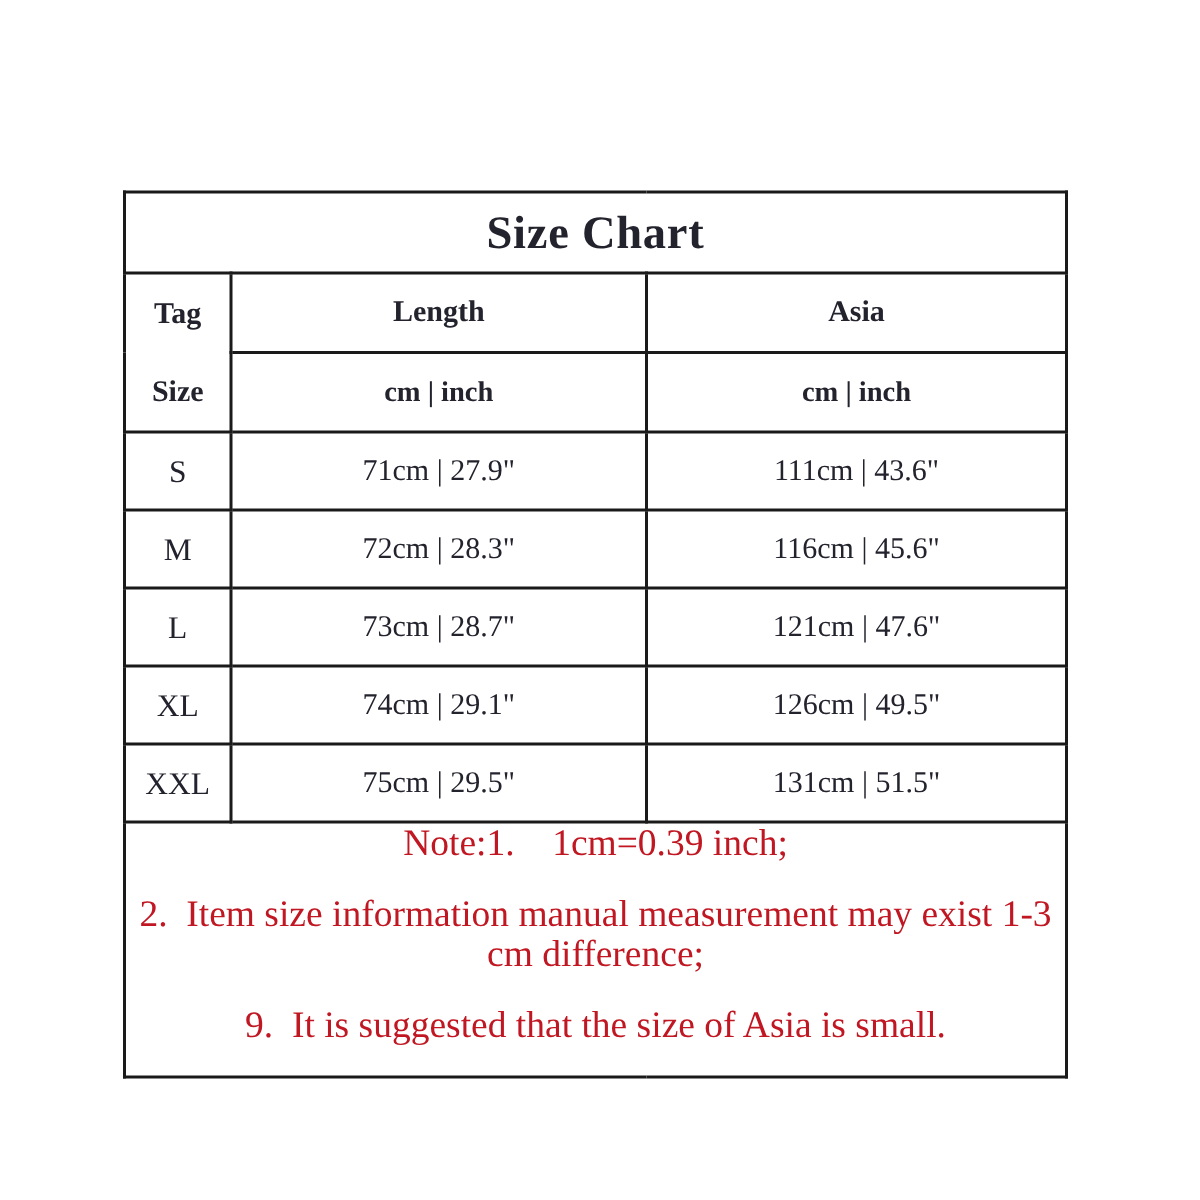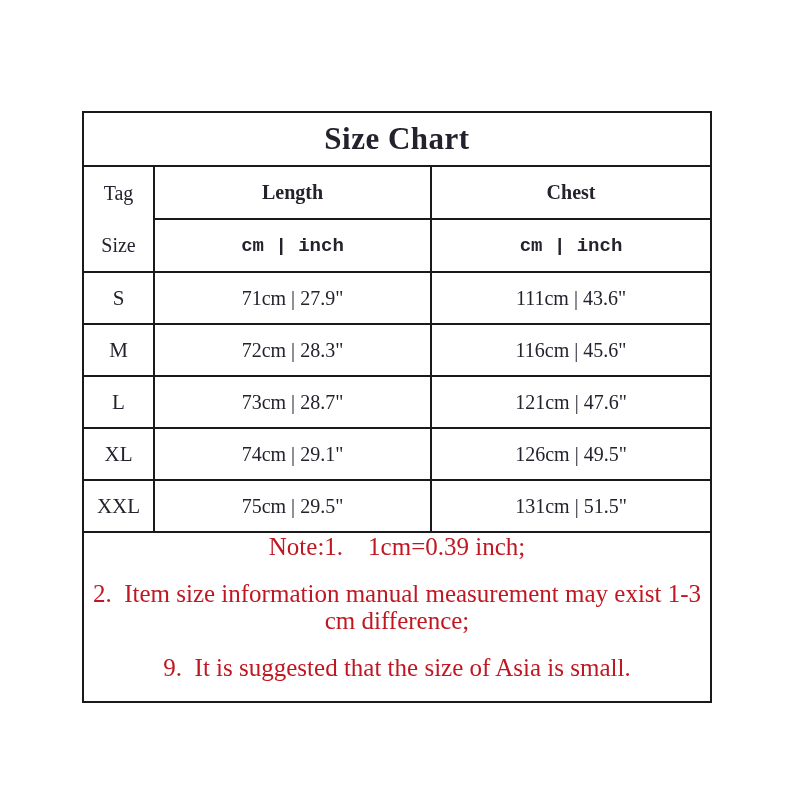--- a/index.html
+++ b/index.html
@@ -13,59 +13,58 @@
   #canvas {
     position: relative;
     width: 800px;
     height: 800px;
     background: #ffffff;
     overflow: hidden;
   }
   table.size-chart {
     position: absolute;
     left: 82px;
-    top: 111px;
+    top: 127px;
     width: 628px;
     border-collapse: collapse;
     table-layout: fixed;
   }
   table.size-chart td {
     border: 2px solid var(--border-color, #1a1a1a);
     text-align: center;
     vertical-align: middle;
     padding: 0;
     color: #23232e;
   }
   td.title-cell {
     height: 52px;
     font-size: 31px;
     font-weight: bold;
     color: #000000;
     letter-spacing: 0.5px;
   }
   td.tag-cell {
-    font-weight: normal;
+    font-weight: bold;
     font-size: 20px;
     color: #0d0d14;
     line-height: 52px;
     margin-top: 20px;
   }
   td.measure-head {
     height: 49px;
     font-weight: bold;
     font-size: 20px;
     color: #0d0d14;
     border-radius: 20px;
   }
   td.unit-cell {
     height: 49px;
     font-weight: bold;
     font-size: 19px;
     color: #0d0d14;
-    font-family: Liberation Mono, monospace;
   }
   td.size-cell {
     height: 50px;
     font-size: 21px;
     color: #14141d;
   }
   td.value-cell {
     font-size: 20px;
     color: #26262e;
   }
@@ -96,21 +95,21 @@
     <tbody>
       <tr>
         <td class="title-cell" colspan="3">Size Chart</td>
       </tr>
       <tr>
         <td class="tag-cell" rowspan="2">
           <span>Tag</span><br>
           <span>Size</span>
         </td>
         <td class="measure-head">Length</td>
-        <td class="measure-head">Chest</td>
+        <td class="measure-head">Asia</td>
       </tr>
       <tr>
         <td class="unit-cell">cm | inch</td>
         <td class="unit-cell">cm | inch</td>
       </tr>
       <tr>
         <td class="size-cell">S</td>
         <td class="value-cell">71cm | 27.9"</td>
         <td class="value-cell">111cm | 43.6"</td>
       </tr>

